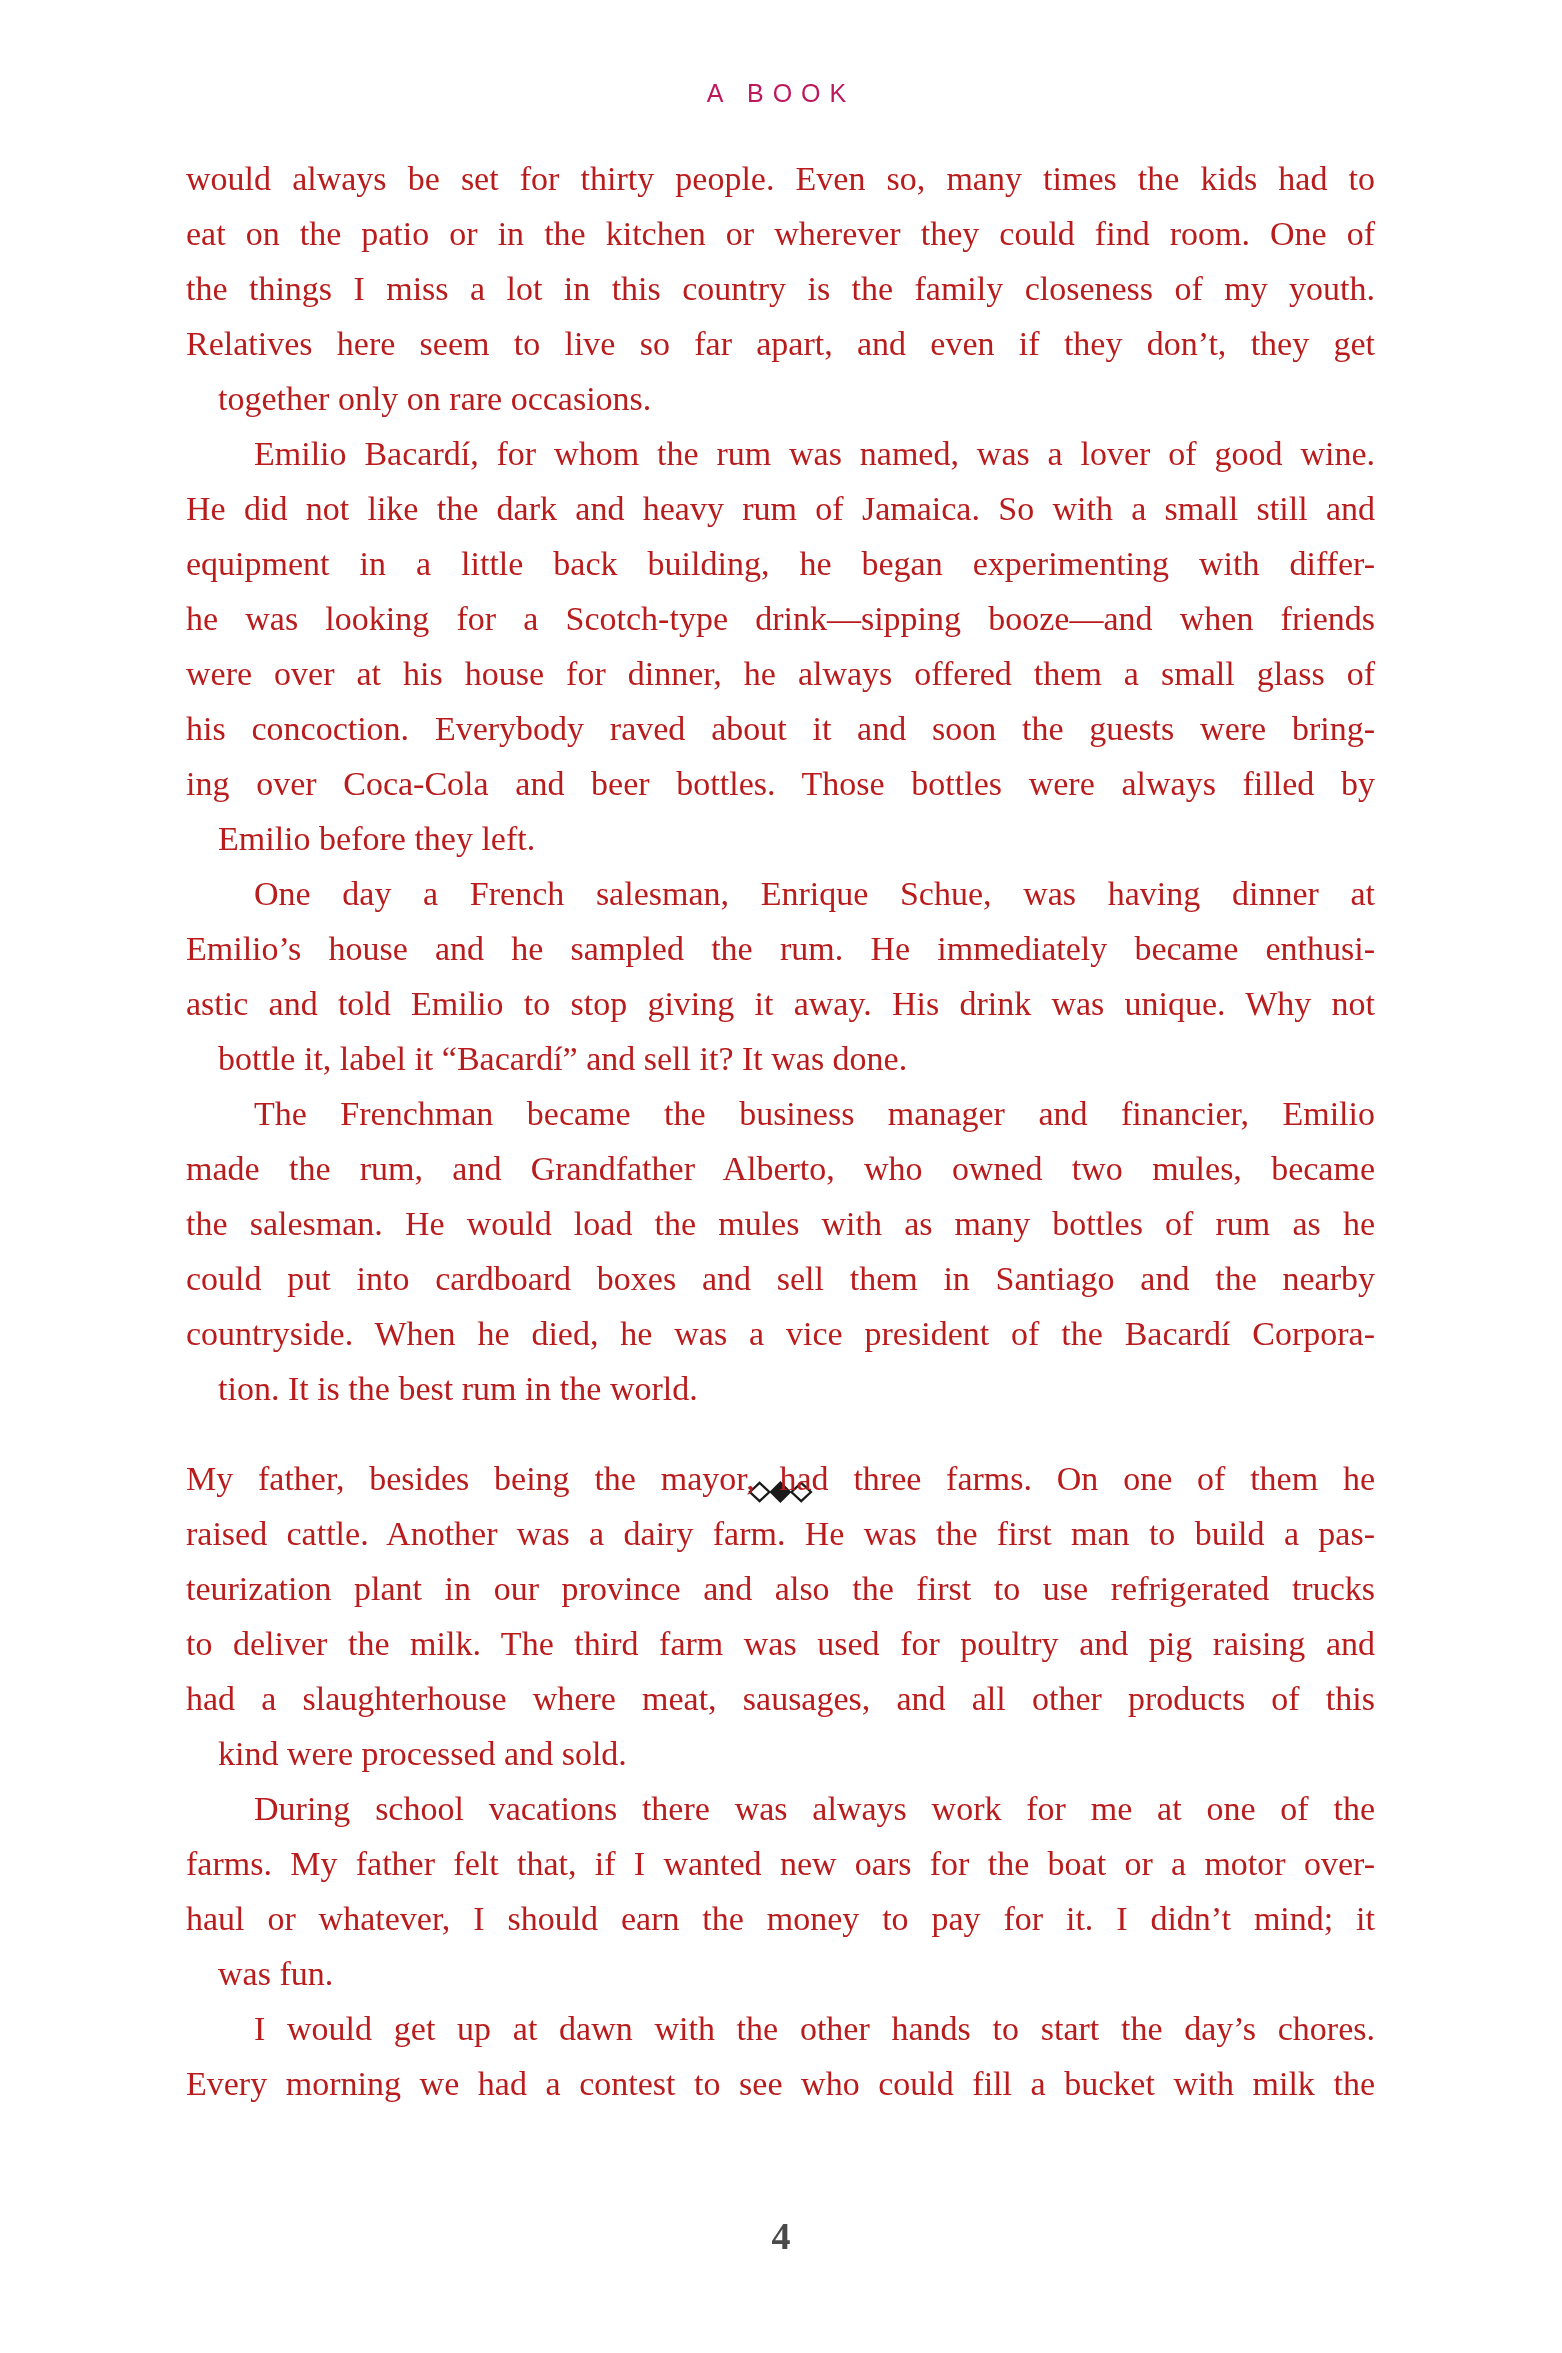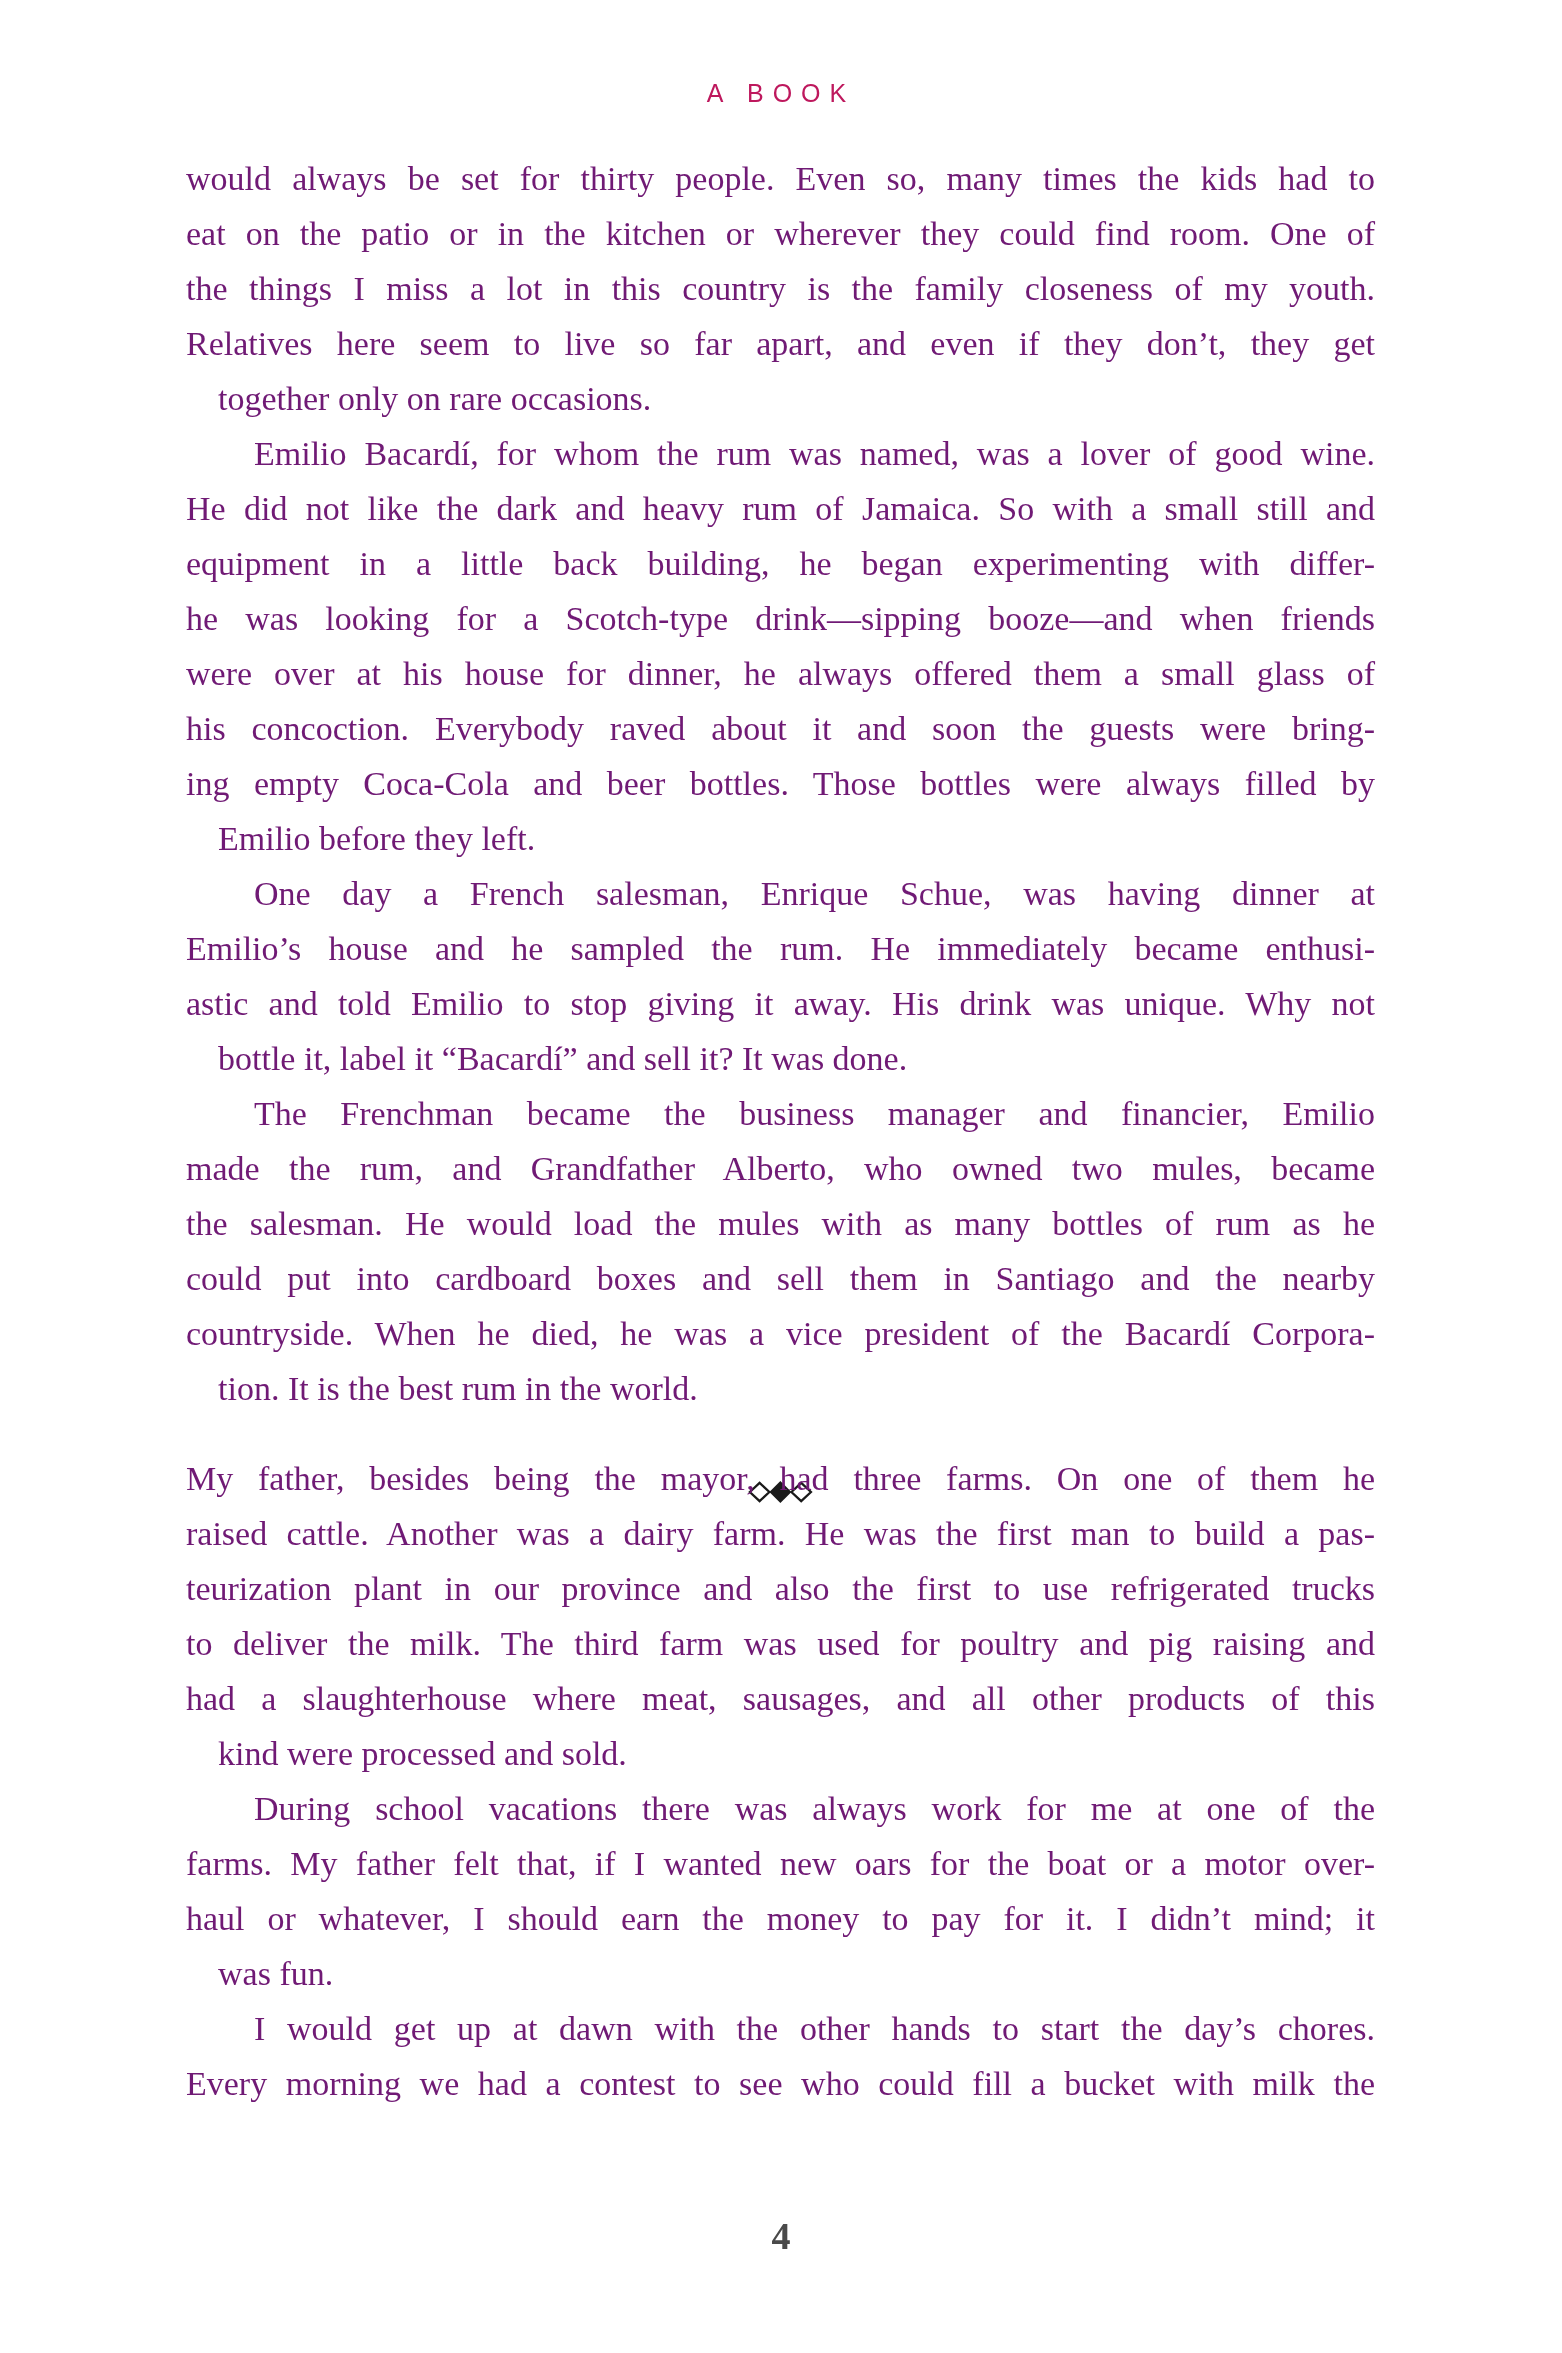--- a/index.html
+++ b/index.html
@@ -25,21 +25,21 @@
       font-size: 25px;
       letter-spacing: 9px;
       color: #be185d;
     }
     .text-block {
       position: absolute;
       left: 186px;
       width: 1189px;
       font-size: 34px;
       line-height: 55px;
-      color: #701a75;
+      color: #b91c1c;
     }
     .line {
       display: block;
       white-space: nowrap;
       text-align: justify;
       text-align-last: justify;
       height: 55px;
       overflow: visible;
     }
     .line.last {
@@ -83,21 +83,21 @@
     <span class="line">Relatives here seem to live so far apart, and even if they don’t, they get</span>
     <span class="line last">together only on rare occasions.</span>
   </div>
   <div>
     <span class="line indent">Emilio Bacardí, for whom the rum was named, was a lover of good wine.</span>
     <span class="line">He did not like the dark and heavy rum of Jamaica. So with a small still and</span>
     <span class="line">equipment in a little back building, he began experimenting with differ-</span>
     <span class="line">he was looking for a Scotch-type drink—sipping booze—and when friends</span>
     <span class="line">were over at his house for dinner, he always offered them a small glass of</span>
     <span class="line">his concoction. Everybody raved about it and soon the guests were bring-</span>
-    <span class="line">ing empty Coca-Cola and beer bottles. Those bottles were always filled by</span>
+    <span class="line">ing over Coca-Cola and beer bottles. Those bottles were always filled by</span>
     <span class="line last">Emilio before they left.</span>
   </div>
   <div>
     <span class="line indent">One day a French salesman, Enrique Schue, was having dinner at</span>
     <span class="line">Emilio’s house and he sampled the rum. He immediately became enthusi-</span>
     <span class="line">astic and told Emilio to stop giving it away. His drink was unique. Why not</span>
     <span class="line last">bottle it, label it “Bacardí” and sell it? It was done.</span>
   </div>
   <div>
     <span class="line indent">The Frenchman became the business manager and financier, Emilio</span>

